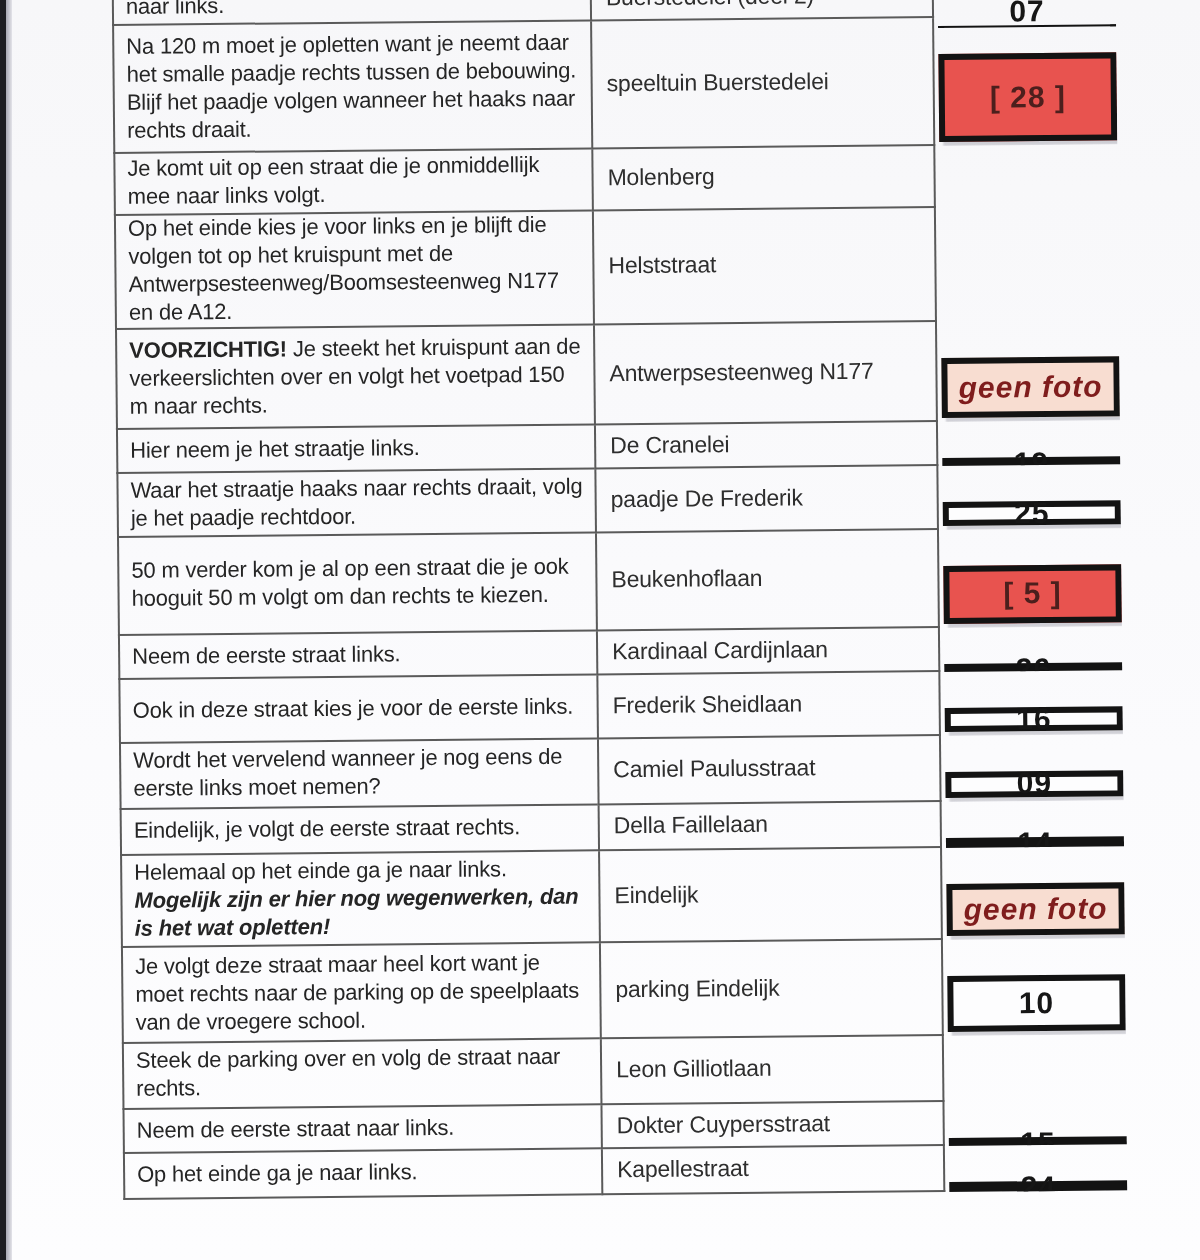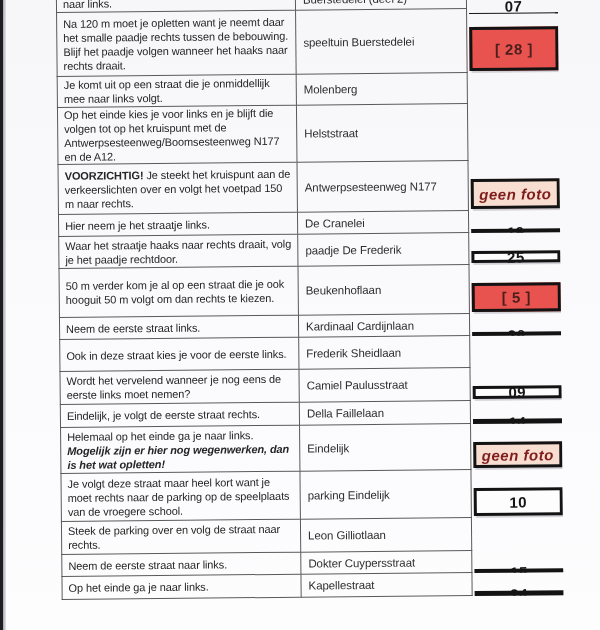--- a/index.html
+++ b/index.html
@@ -175,20 +175,25 @@
           </div>
         </div>
       </div>
       <div class="row" style="height: 32px;">
         <div class="cell dir">
           <div class="inner"><span>Ook in deze straat kies je voor de eerste links.</span></div>
         </div>
         <div class="cell street">
           <span class="inner">Frederik Sheidlaan</span>
         </div>
+        <div class="cell photo">
+          <div class="numbox ">
+            <span class="inner">16</span>
+          </div>
+        </div>
       </div>
       <div class="row" style="height: 33px;">
         <div class="cell dir">
           <div class="inner"><span>Wordt het vervelend wanneer je nog eens de eerste links moet nemen?</span></div>
         </div>
         <div class="cell street">
           <span class="inner">Camiel Paulusstraat</span>
         </div>
         <div class="cell photo">
           <div class="numbox ">

